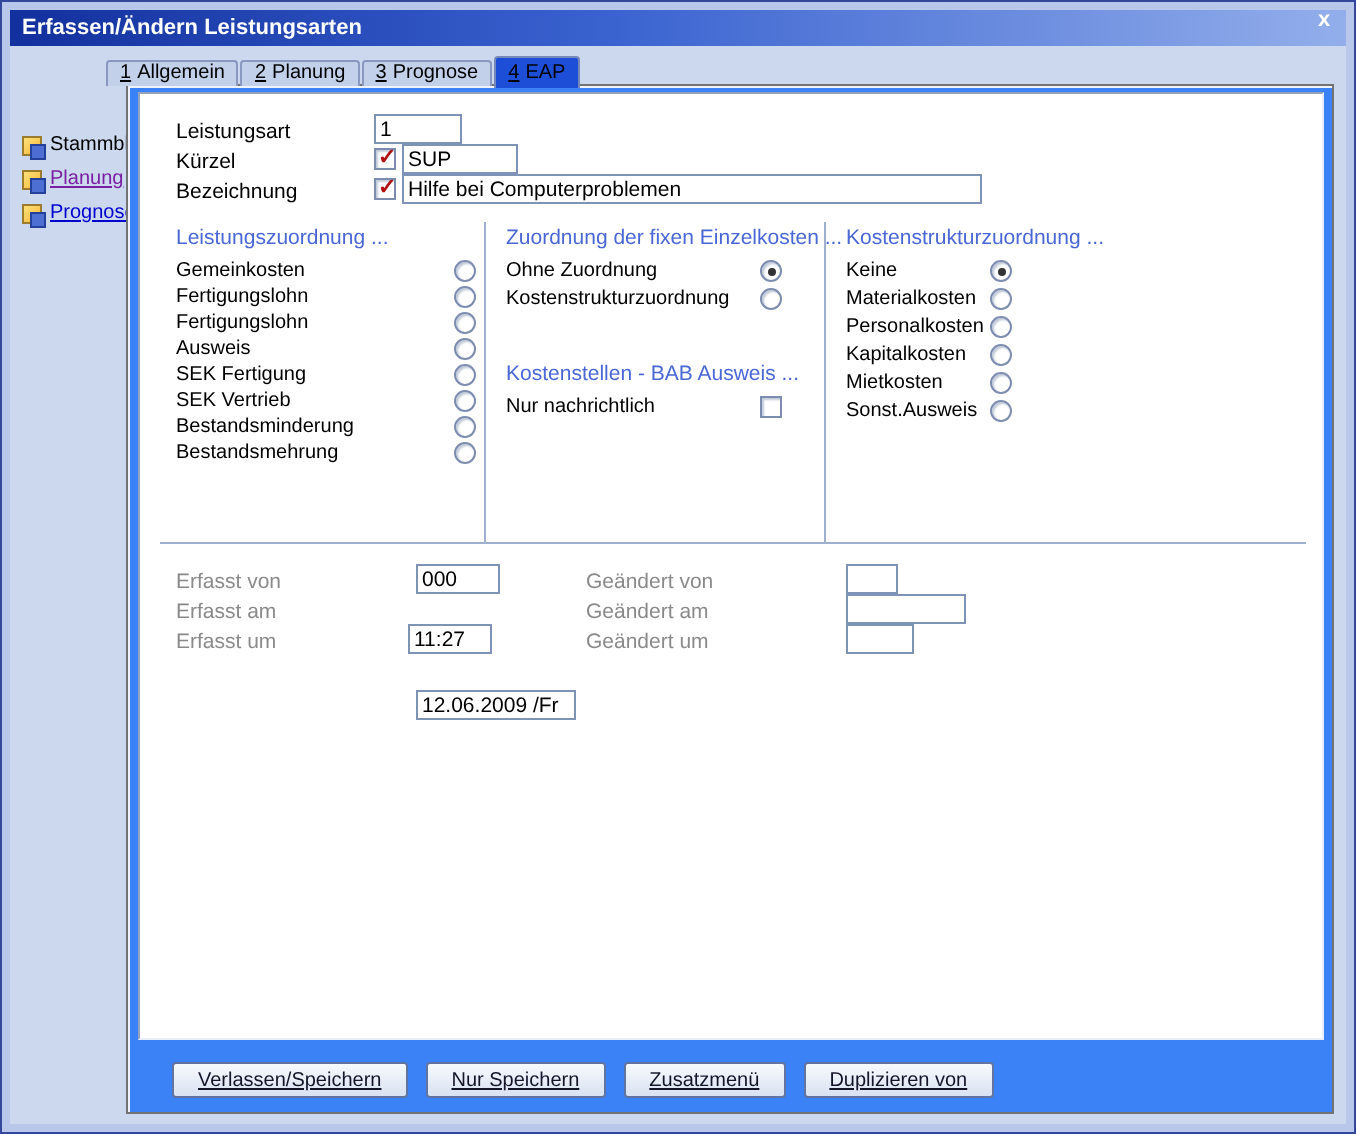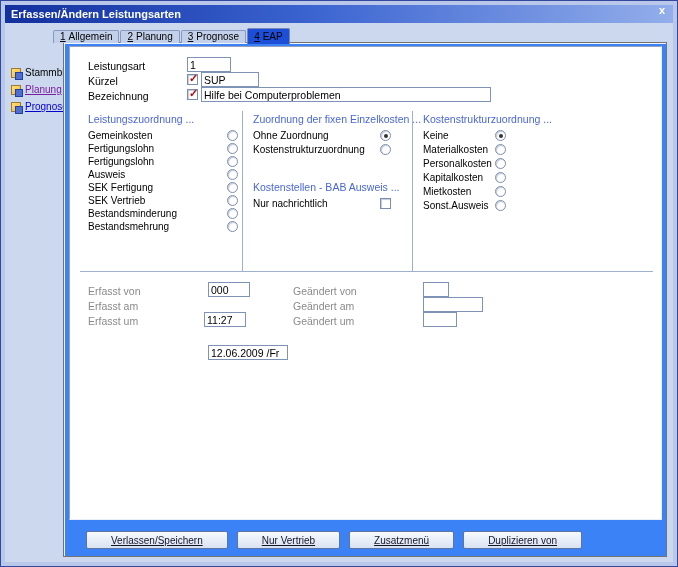--- a/index.html
+++ b/index.html
@@ -107,21 +107,21 @@
     position:absolute; height:12px; display:flex; justify-content:space-between;
     align-items:center; font-size:10px; white-space:nowrap;
   }
 
   .vsep{ position:absolute; width:2px; border-left:1px solid #9fb0cf; border-right:1px solid #fff; }
   .hsep{ position:absolute; height:2px; border-top:1px solid #9fb0cf; border-bottom:1px solid #fff; }
 
   
   .btnrow{ position:absolute; left:22px; top:488px; display:flex; gap:9px; }
   .btn{
-    height:18px; padding:0 24px;
+    height:18px; padding:0 12px;
     background:linear-gradient(#f7fafd,#d9e2f2);
     border:1px solid #61749f; border-radius:2px;
     font:10px "Liberation Sans", sans-serif; color:#15152a;
     text-decoration:underline; cursor:pointer; white-space:nowrap;
   }
 </style>
 </head>
 <body>
 
 <div class="window">
@@ -258,19 +258,19 @@
       <input class="tb" style="left: 353px; top: 235px; width: 26px;" value="">
       <span class="lbl gray" style="left:223px;top:253px">Geändert am</span>
       <input class="tb" style="left: 353px; top: 250px; width: 60px;" value="">
       <span class="lbl gray" style="left:223px;top:268px">Geändert um</span>
       <input class="tb" style="left: 353px; top: 265px; width: 34px;" value="">
 
     </div>
 
     <div class="btnrow">
       <button class="btn">Verlassen/Speichern</button>
-      <button class="btn">Nur Vertrieb</button>
+      <button class="btn">Nur Speichern</button>
       <button class="btn">Zusatzmenü</button>
       <button class="btn">Duplizieren von</button>
     </div>
   </div>
 
 </div>
 
 </body></html>

